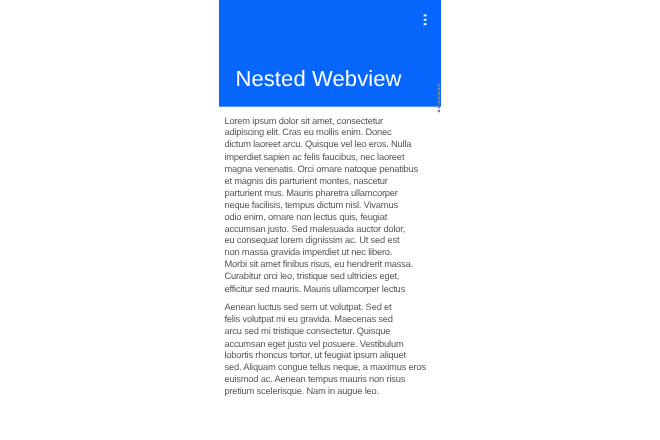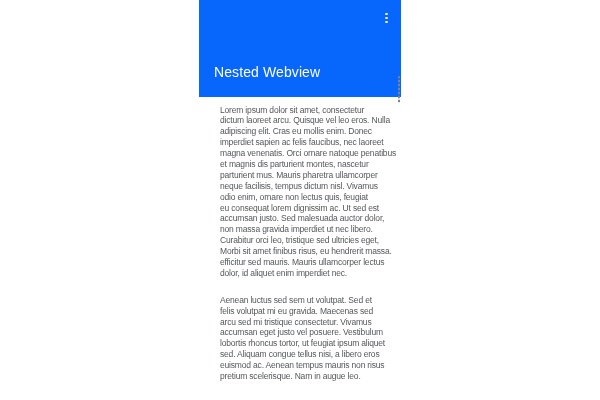--- a/index.html
+++ b/index.html
@@ -18,21 +18,21 @@
   }
   .header {
     position: absolute;
     left: 0; top: 0;
     width: 100%; height: 97px;
     background: var(--header-bg, #0767fd);
   }
   .title {
     position: absolute;
     left: 15px; top: 60px;
-    font-size: 14px;
+    font-size: 20px;
     line-height: 24px;
     color: var(--title-text, #ffffff);
     letter-spacing: 0.1px;
     white-space: nowrap;
   }
   .menu-btn {
     position: absolute;
     right: 4px; top: 6px;
     width: 21px; height: 24px;
     background: transparent;
@@ -56,21 +56,21 @@
   }
   .content {
     position: absolute;
     left: 5px; top: 97px;
     width: 194px;
     color: var(--body-text, #54575b);
     font-size: 8.5px;
     line-height: 10.9px;
     letter-spacing: -0.18px;
   }
-  .para { margin: 16px; }
+  .para { margin: 0; }
   .para-1 { margin-top: 7.5px; }
   .para-2 { margin-top: 6px; }
   .tline { white-space: nowrap; height: 10.9px; }
   .scrollbar {
     position: absolute;
     right: 1px; top: 76px;
     width: 2px; height: 27px;
     border-radius: 1px;
     background: repeating-linear-gradient(
       180deg,
@@ -90,42 +90,41 @@
         <span class="dot"></span>
         <span class="dot"></span>
         <span class="dot"></span>
       </span>
     </button>
   </div>
 
   <div class="content">
     <div class="para para-1">
         <div class="tline">Lorem ipsum dolor sit amet, consectetur</div>
+        <div class="tline">adipiscing elit. Cras eu mollis enim. Donec</div>
         <div class="tline">dictum laoreet arcu. Quisque vel leo eros. Nulla</div>
-        <div class="tline">adipiscing elit. Cras eu mollis enim. Donec</div>
         <div class="tline">imperdiet sapien ac felis faucibus, nec laoreet</div>
         <div class="tline">magna venenatis. Orci ornare natoque penatibus</div>
         <div class="tline">et magnis dis parturient montes, nascetur</div>
         <div class="tline">parturient mus. Mauris pharetra ullamcorper</div>
         <div class="tline">neque facilisis, tempus dictum nisl. Vivamus</div>
         <div class="tline">odio enim, ornare non lectus quis, feugiat</div>
+        <div class="tline">accumsan justo. Sed malesuada auctor dolor,</div>
         <div class="tline">eu consequat lorem dignissim ac. Ut sed est</div>
-        <div class="tline">accumsan justo. Sed malesuada auctor dolor,</div>
         <div class="tline">non massa gravida imperdiet ut nec libero.</div>
+        <div class="tline">Morbi sit amet finibus risus, eu hendrerit massa.</div>
         <div class="tline">Curabitur orci leo, tristique sed ultricies eget,</div>
-        <div class="tline">Morbi sit amet finibus risus, eu hendrerit massa.</div>
         <div class="tline">efficitur sed mauris. Mauris ullamcorper lectus</div>
-        <div class="tline">dolor, id aliquet enim imperdiet nec.</div>
       </div>
     <div class="para para-2">
         <div class="tline">Aenean luctus sed sem ut volutpat. Sed et</div>
         <div class="tline">felis volutpat mi eu gravida. Maecenas sed</div>
-        <div class="tline">arcu sed mi tristique consectetur. Vivamus</div>
+        <div class="tline">arcu sed mi tristique consectetur. Quisque</div>
         <div class="tline">accumsan eget justo vel posuere. Vestibulum</div>
         <div class="tline">lobortis rhoncus tortor, ut feugiat ipsum aliquet</div>
-        <div class="tline">sed. Aliquam congue tellus nisi, a libero eros</div>
+        <div class="tline">sed. Aliquam congue tellus neque, a maximus eros</div>
         <div class="tline">euismod ac. Aenean tempus mauris non risus</div>
         <div class="tline">pretium scelerisque. Nam in augue leo.</div>
       </div>
   </div>
 
   <div class="scrollbar"></div>
 </div>
 
 </body></html>

